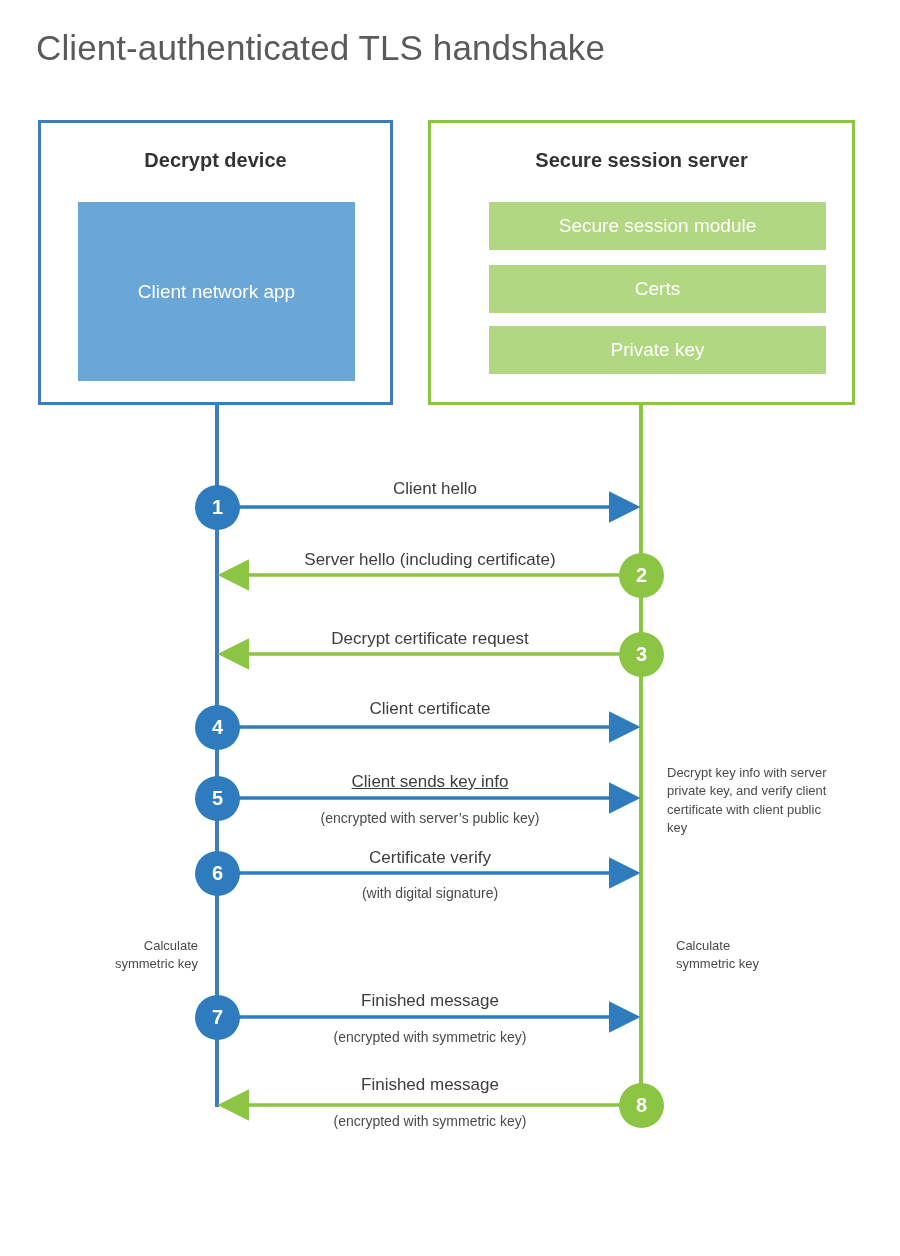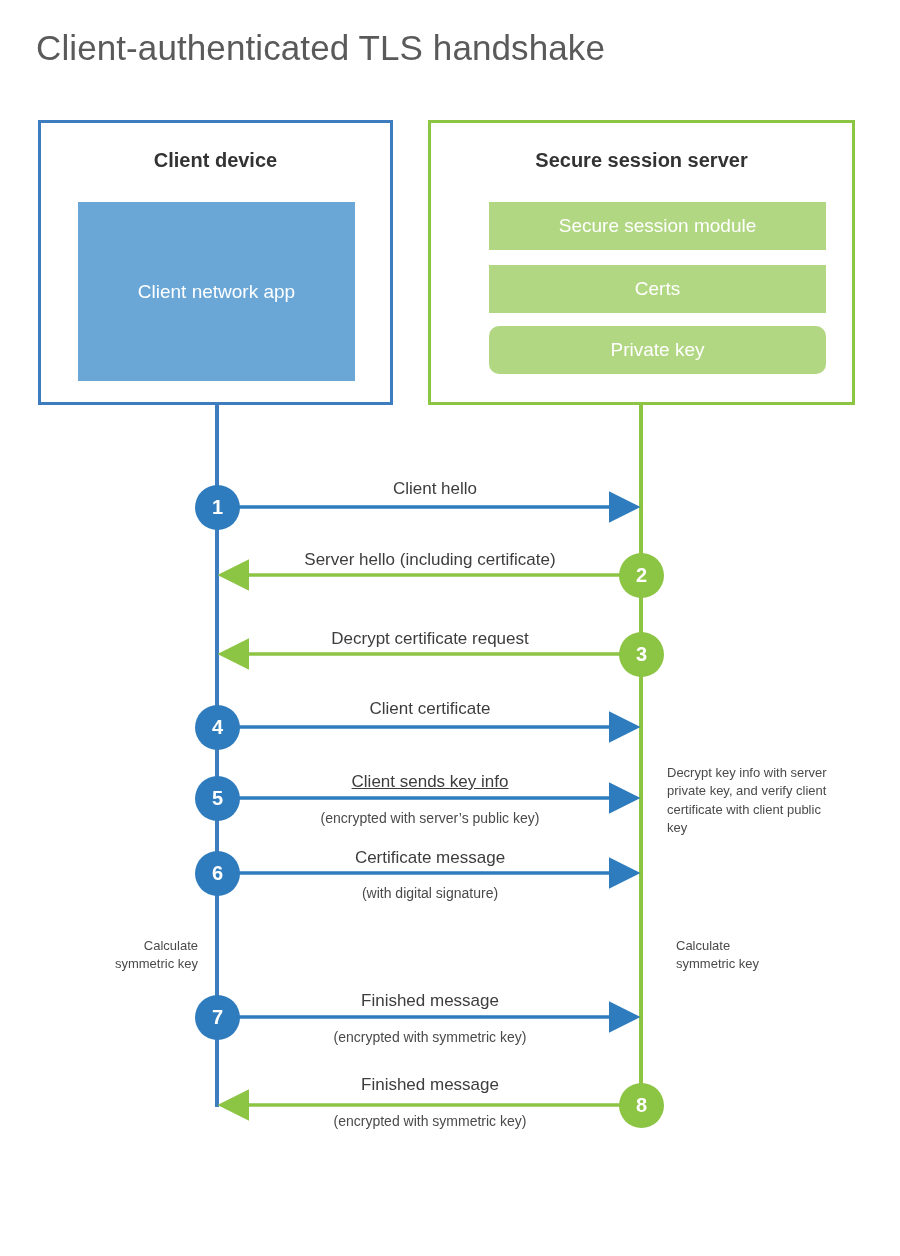--- a/index.html
+++ b/index.html
@@ -77,21 +77,21 @@
     color: #ffffff;
     font-size: 19px;
     display: flex;
     align-items: center;
     justify-content: center;
     text-align: center;
     margin-left: 16px;
   }
   #server-bar-0 { top: 79px; }
   #server-bar-1 { top: 142px; }
-  #server-bar-2 { top: 203px; border-radius: 10px; }
+  #server-bar-2 { top: 203px; }
 
   
   .lifeline {
     position: absolute;
     width: 4px;
   }
   #client-lifeline {
     left: 215px; top: 405px; height: 702px;
     background: #3d7cbf;
   }
@@ -150,21 +150,21 @@
   }
   .side-note.left { text-align: right; }
   .side-note.right { text-align: left; }
 </style>
 </head>
 <body>
 
 <div id="page-title">Client-authenticated TLS handshake</div>
 
 <div id="client-box" class="party-box">
-  <div class="party-title">Client device</div>
+  <div class="party-title">Decrypt device</div>
   <div id="client-app-block">Client network app</div>
 </div>
 
 <div id="server-box" class="party-box">
   <div class="party-title">Secure session server</div>
   <div id="server-bar-0" class="server-bar">Secure session module</div>
   <div id="server-bar-1" class="server-bar">Certs</div>
   <div id="server-bar-2" class="server-bar">Private key</div>
 </div>
 
@@ -205,21 +205,21 @@
 
 <div class="msg-label" style="left:225px; width:410px; top:550px;">Server hello (including certificate)</div>
 
 <div class="msg-label" style="left:225px; width:410px; top:629px;">Decrypt certificate request</div>
 
 <div class="msg-label" style="left:230px; width:400px; top:699px;">Client certificate</div>
 
 <div class="msg-label" style="left:230px; width:400px; top:772px;text-decoration:underline;">Client sends key info</div>
 <div class="msg-sublabel" style="left:230px; width:400px; top:810px;">(encrypted with server’s public key)</div>
 
-<div class="msg-label" style="left:230px; width:400px; top:848px;">Certificate message</div>
+<div class="msg-label" style="left:230px; width:400px; top:848px;">Certificate verify</div>
 <div class="msg-sublabel" style="left:230px; width:400px; top:885px;">(with digital signature)</div>
 
 <div class="msg-label" style="left:230px; width:400px; top:991px;">Finished message</div>
 <div class="msg-sublabel" style="left:230px; width:400px; top:1029px;">(encrypted with symmetric key)</div>
 
 <div class="msg-label" style="left:225px; width:410px; top:1075px;">Finished message</div>
 <div class="msg-sublabel" style="left:225px; width:410px; top:1113px;">(encrypted with symmetric key)</div>
 
 <div class="side-note right" style="left:667px; top:764px; width:168px;">Decrypt key info with server private key, and verify client certificate with client public key</div>
 

